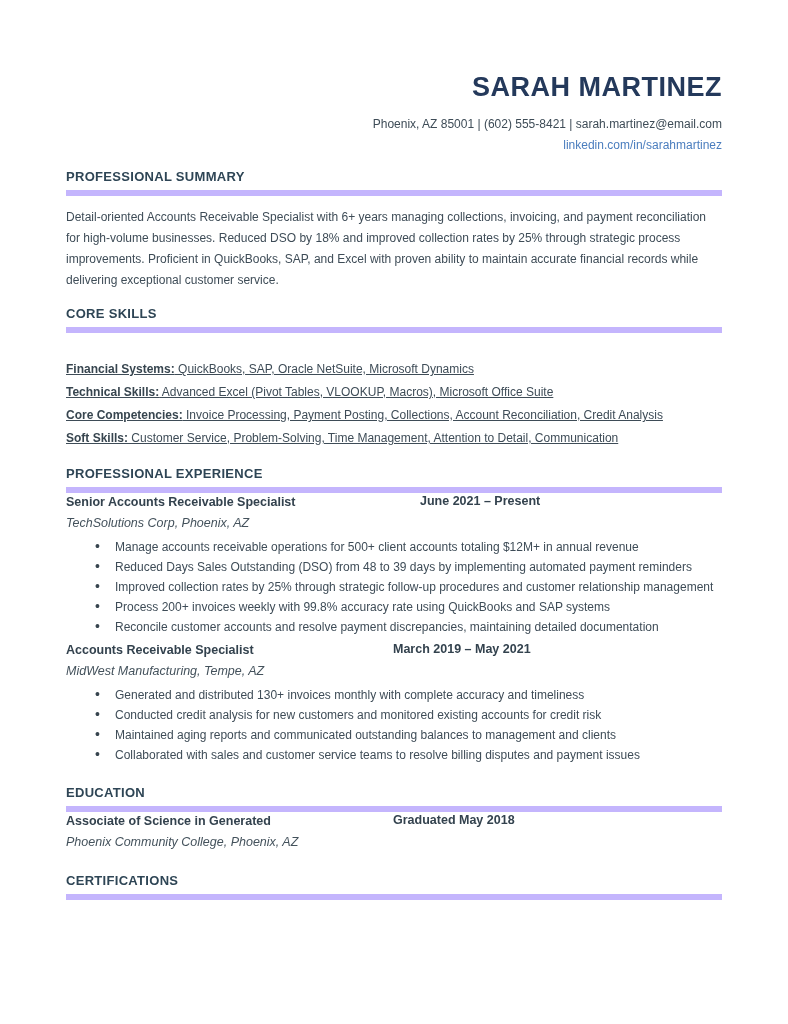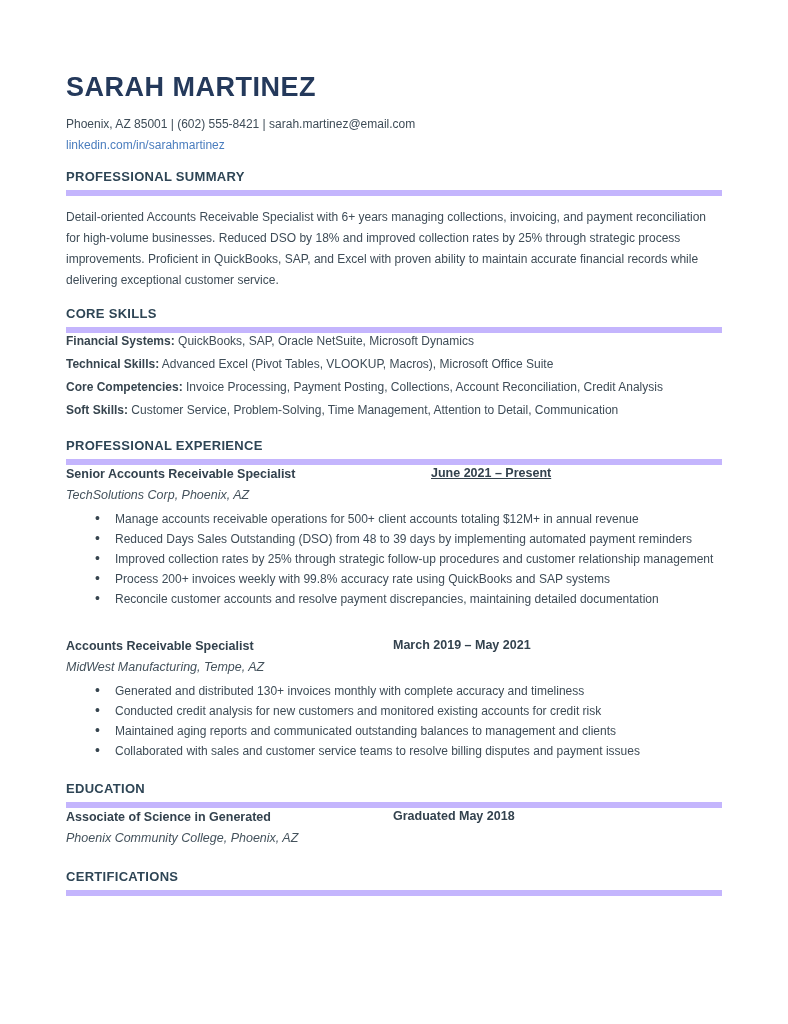--- a/index.html
+++ b/index.html
@@ -11,21 +11,21 @@
     color: #3e4c57;
     overflow: hidden;
   }
   .page {
     width: 788px;
     height: 1024px;
     padding: 40px 66px 0 66px;
     background: #ffffff;
   }
   
-  .header { text-align: left; margin-top: 32px; }
+  .header { text-align: right; margin-top: 32px; }
   .name {
     font-size: 27px;
     font-weight: bold;
     letter-spacing: 0.5px;
     color: #24395b;
     line-height: 30px;
     margin-top: 8px;
   }
   .contact {
     font-size: 12px;
@@ -57,45 +57,45 @@
   .sec-education h2 { margin-top: 22px; }
   .sec-certifications h2 { margin-top: 23px; }
 
   .summary-text {
     margin-top: 11px;
     font-size: 12px;
     line-height: 21px;
     color: #3e4c57;
   }
   
-  .skills-list { margin-top: 0; }
+  .skills-list { margin-top: 28px; text-decoration: underline; }
   .skill-row {
     font-size: 12px;
     line-height: 16px;
     margin-bottom: 7px;
   }
   .skill-label { font-weight: bold; color: #37454f; }
   
   .job { }
-  .job + .job { margin-top: 30px; }
+  .job + .job { margin-top: 6px; }
   .job-head { position: relative; line-height: 16px; }
   .job-title {
     font-size: 12.5px;
     font-weight: bold;
     color: #33424e;
   }
   .job-dates {
     position: absolute;
     top: 0;
     font-size: 12.5px;
     font-weight: bold;
     color: #33424e;
     white-space: nowrap;
   }
-  .dates-offset-a { left: 365px; text-decoration: underline; }
+  .dates-offset-a { left: 354px; }
   .dates-offset-b { left: 327px; }
   .company {
     font-style: italic;
     font-size: 12.5px;
     color: #44525c;
     margin-top: 5px;
     line-height: 16px;
   }
   ul.bullets {
     list-style: none;

